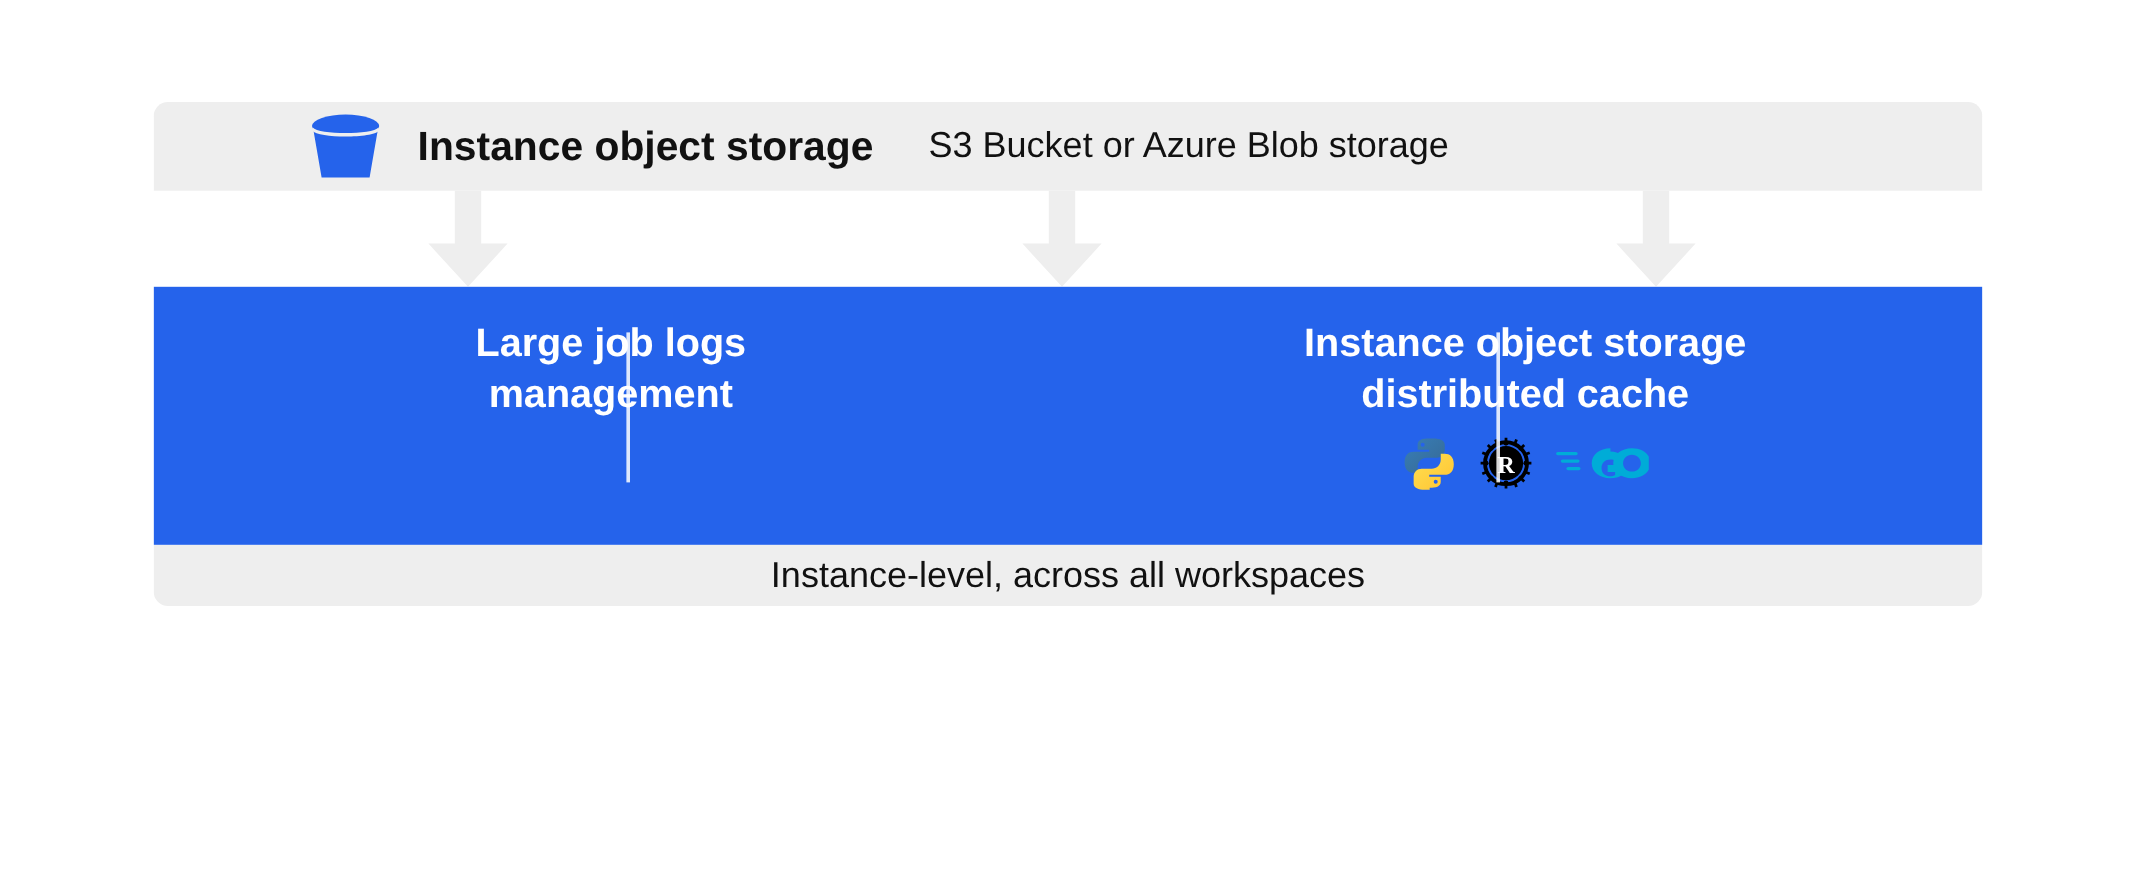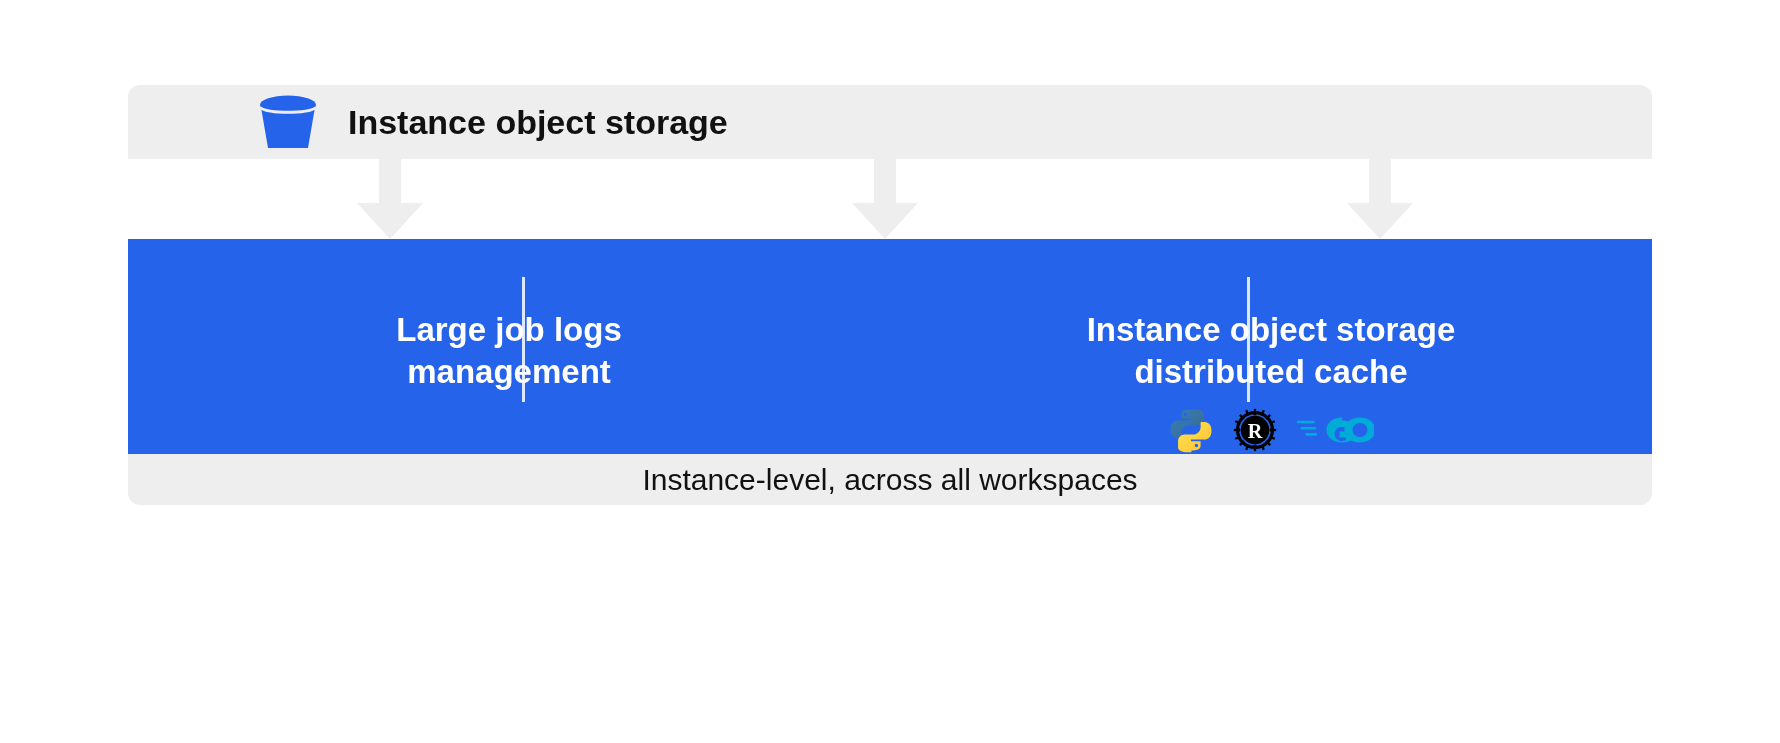--- a/index.html
+++ b/index.html
@@ -73,21 +73,21 @@
     height:215px;
     display:flex;
     align-items:flex-start;
   }
   .col{
     flex:1 1 0;
     display:flex;
     flex-direction:column;
     align-items:center;
     justify-content:flex-start;
-    padding-top:70px;
+    padding-top:26px;
     position:relative;
     box-sizing:border-box;
   }
   .col-label{
     color:#ffffff;
     font-size:33px;
     font-weight:bold;
     line-height:1.27;
     text-align:center;
     white-space:pre-line;
@@ -124,20 +124,21 @@
 <div class="diagram">
 
 
   <div class="storage-row">
     <svg class="bucket-icon" viewBox="0 0 64 56">
       <ellipse cx="32" cy="11" rx="28" ry="9.5" fill="#2563eb"></ellipse>
       <path d="M5.2 14.5 C9 20 55 20 58.8 14.5 L52 54 L12 54 Z" fill="#2563eb"></path>
       <path d="M4.6 12.2 C9.5 18.4 54.5 18.4 59.4 12.2 L59.8 14.9 C54.8 21.3 9.2 21.3 4.2 14.9 Z" fill="#eeeeee"></path>
     </svg>
     <div class="storage-title">Instance object storage</div>
+    <div class="storage-sub">S3 Bucket or Azure Blob storage</div>
   </div>
 
   <div class="connectors">
     <svg class="arrow" style="left:207px;" viewBox="0 0 110 80">
       <path d="M44 0 H66 V44 H88 L55 80 L22 44 H44 Z" fill="#eeeeee"></path>
     </svg>
     <svg class="arrow" style="left:702px;" viewBox="0 0 110 80">
       <path d="M44 0 H66 V44 H88 L55 80 L22 44 H44 Z" fill="#eeeeee"></path>
     </svg>
     <svg class="arrow" style="left:1197px;" viewBox="0 0 110 80">

